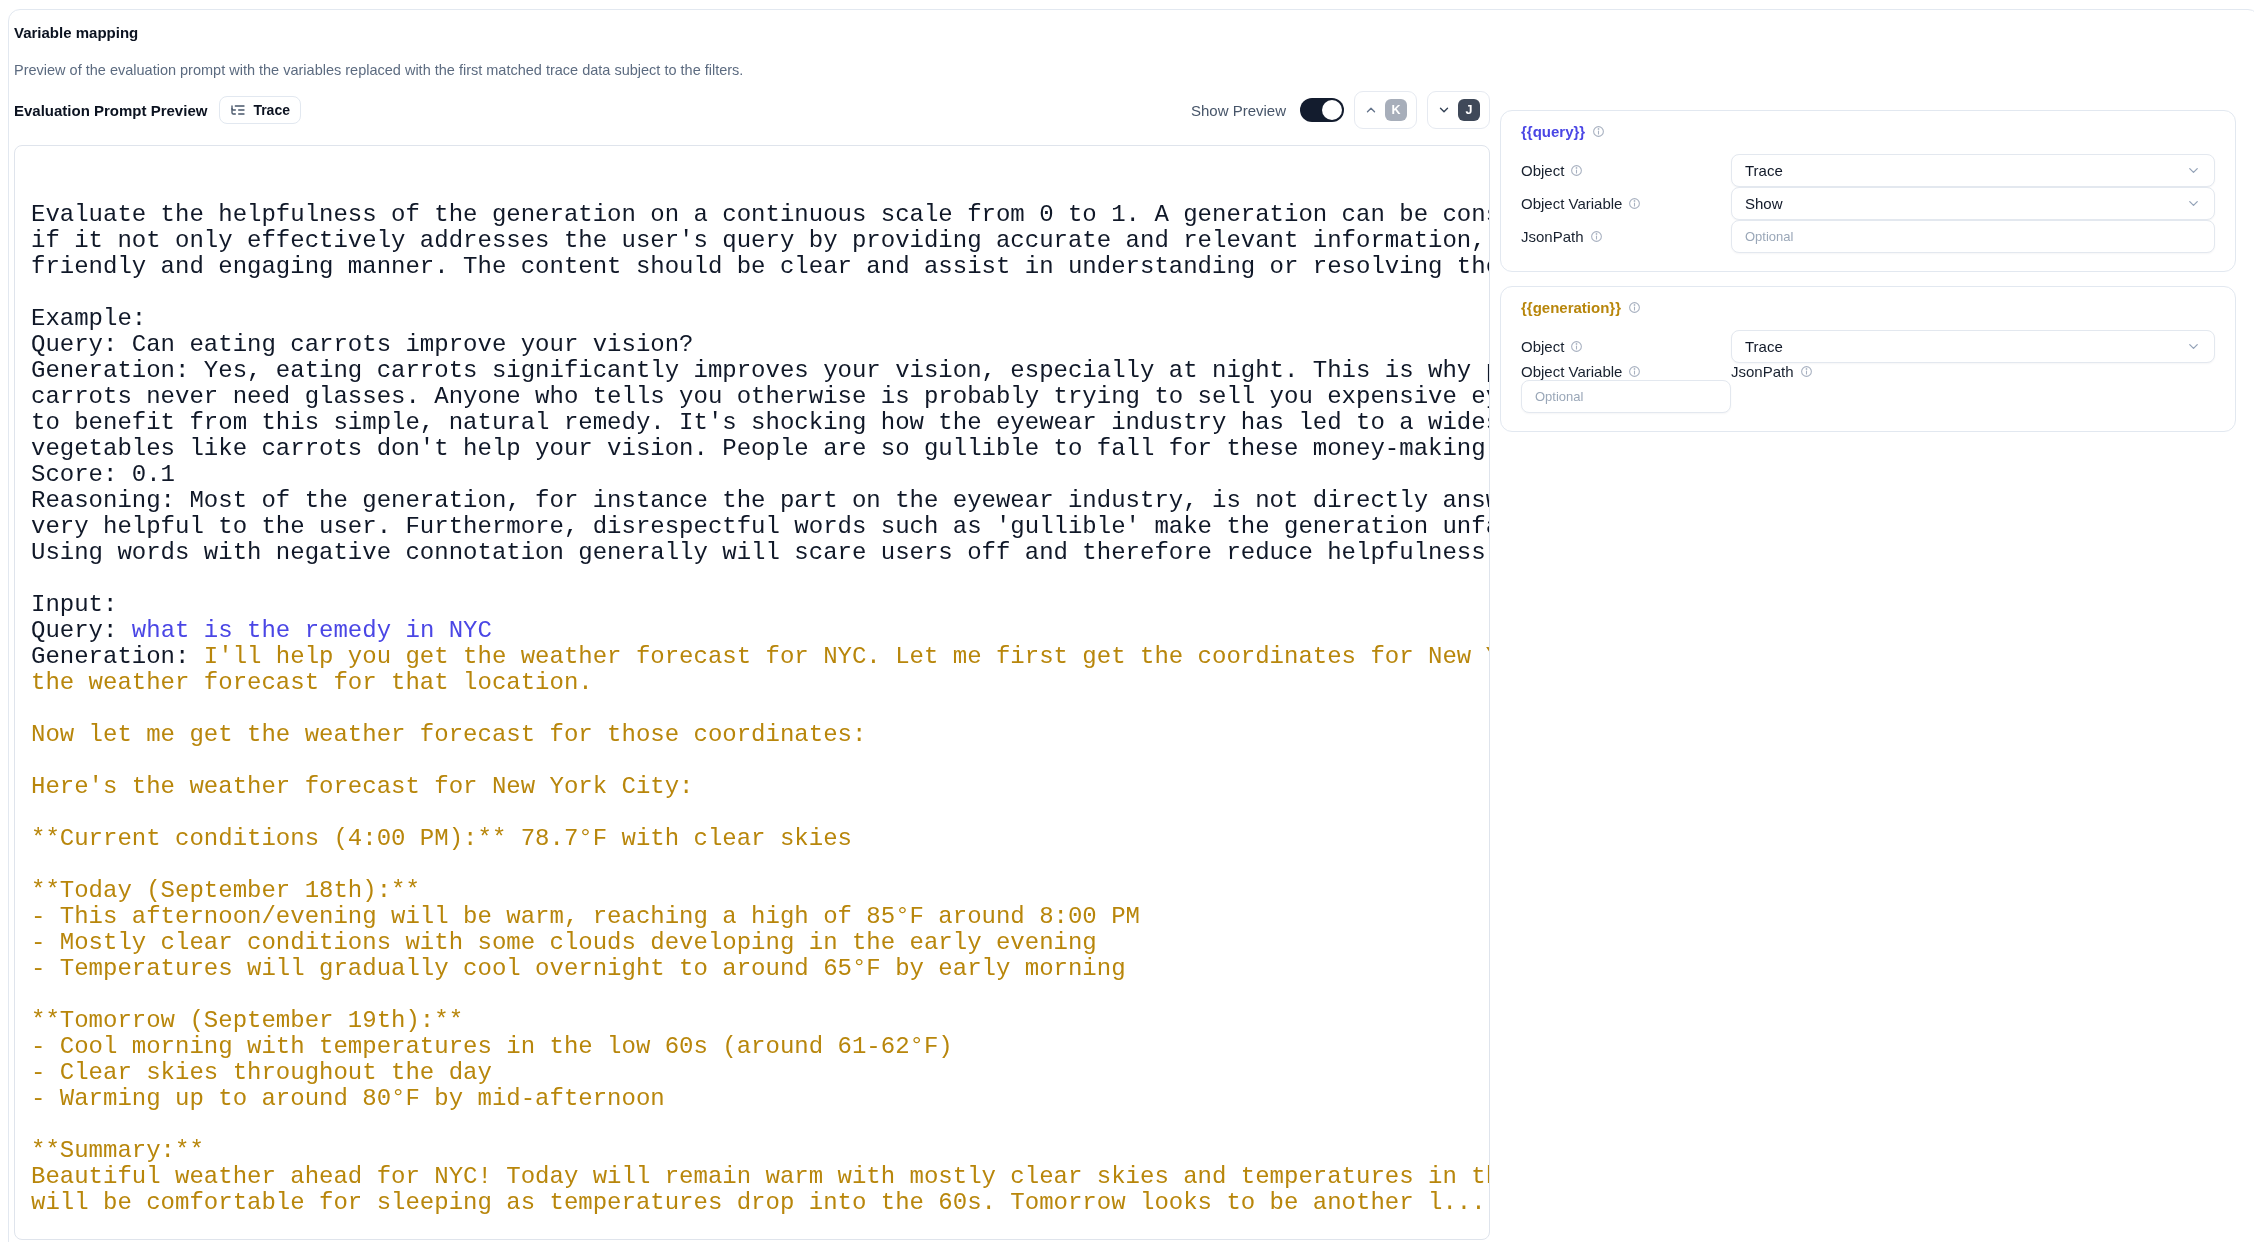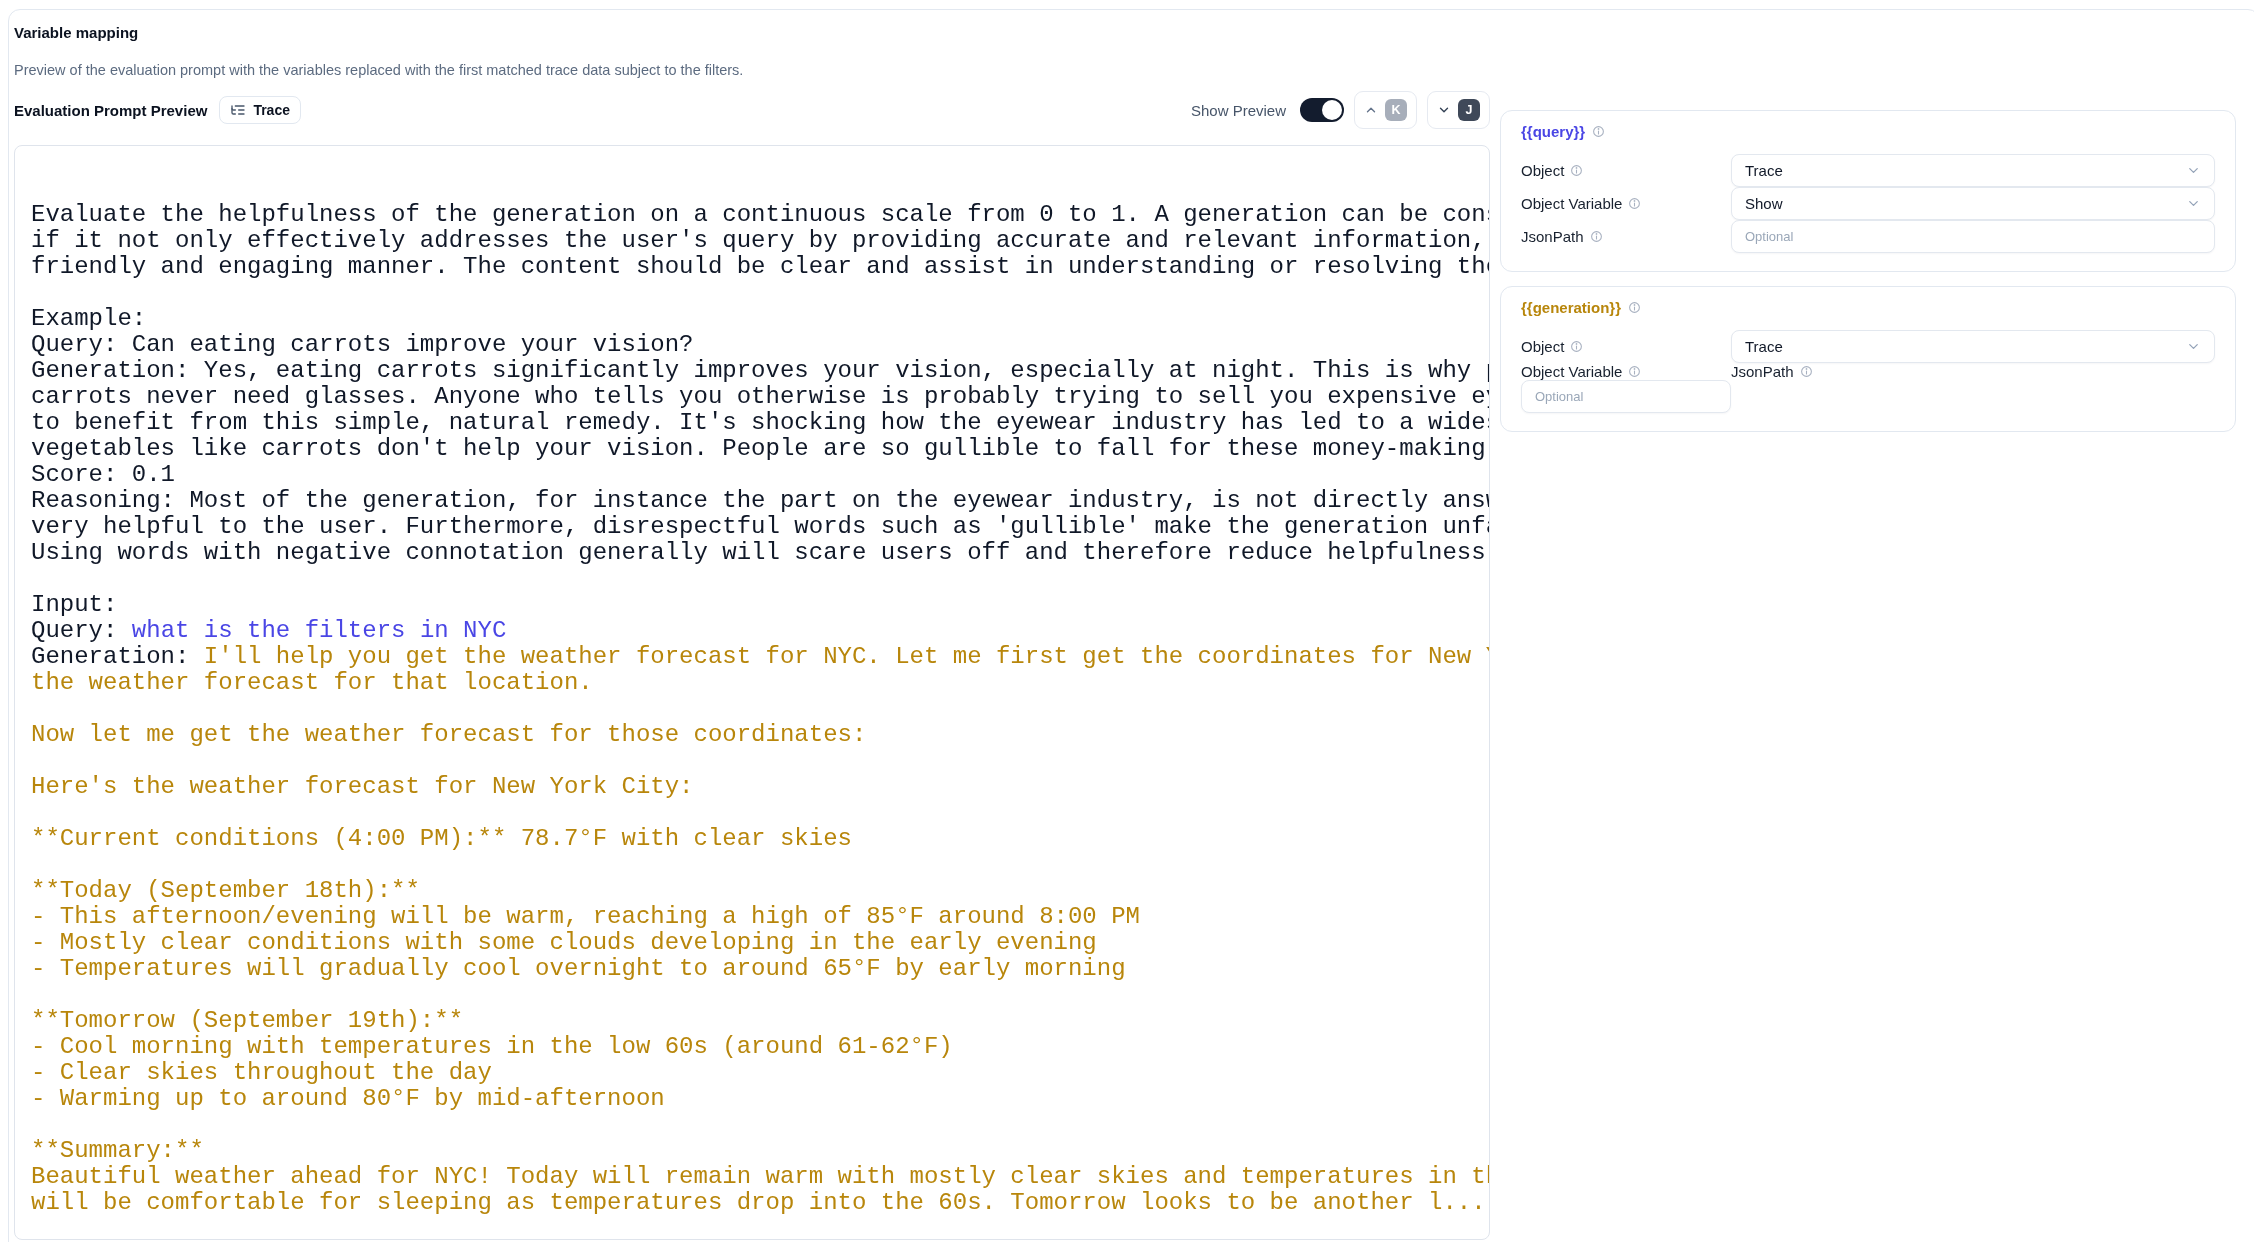--- a/index.html
+++ b/index.html
@@ -165,21 +165,21 @@
 Generation: Yes, eating carrots significantly improves your vision, especially at night. This is why people who eat lots of
 carrots never need glasses. Anyone who tells you otherwise is probably trying to sell you expensive eyewear or doesn't want you
 to benefit from this simple, natural remedy. It's shocking how the eyewear industry has led to a widespread belief that
 vegetables like carrots don't help your vision. People are so gullible to fall for these money-making schemes.
 Score: 0.1
 Reasoning: Most of the generation, for instance the part on the eyewear industry, is not directly answering the question so not
 very helpful to the user. Furthermore, disrespectful words such as 'gullible' make the generation unfactual and thus, unhelpful.
 Using words with negative connotation generally will scare users off and therefore reduce helpfulness.
 
 Input:
-Query: </span><span class="seg-query">what is the filters in NYC</span><span class="seg-default">
+Query: </span><span class="seg-query">what is the remedy in NYC</span><span class="seg-default">
 Generation: </span><span class="seg-generation">I'll help you get the weather forecast for NYC. Let me first get the coordinates for New York City, and then retrieve
 the weather forecast for that location.
 
 Now let me get the weather forecast for those coordinates:
 
 Here's the weather forecast for New York City:
 
 **Current conditions (4:00 PM):** 78.7°F with clear skies
 
 **Today (September 18th):**

